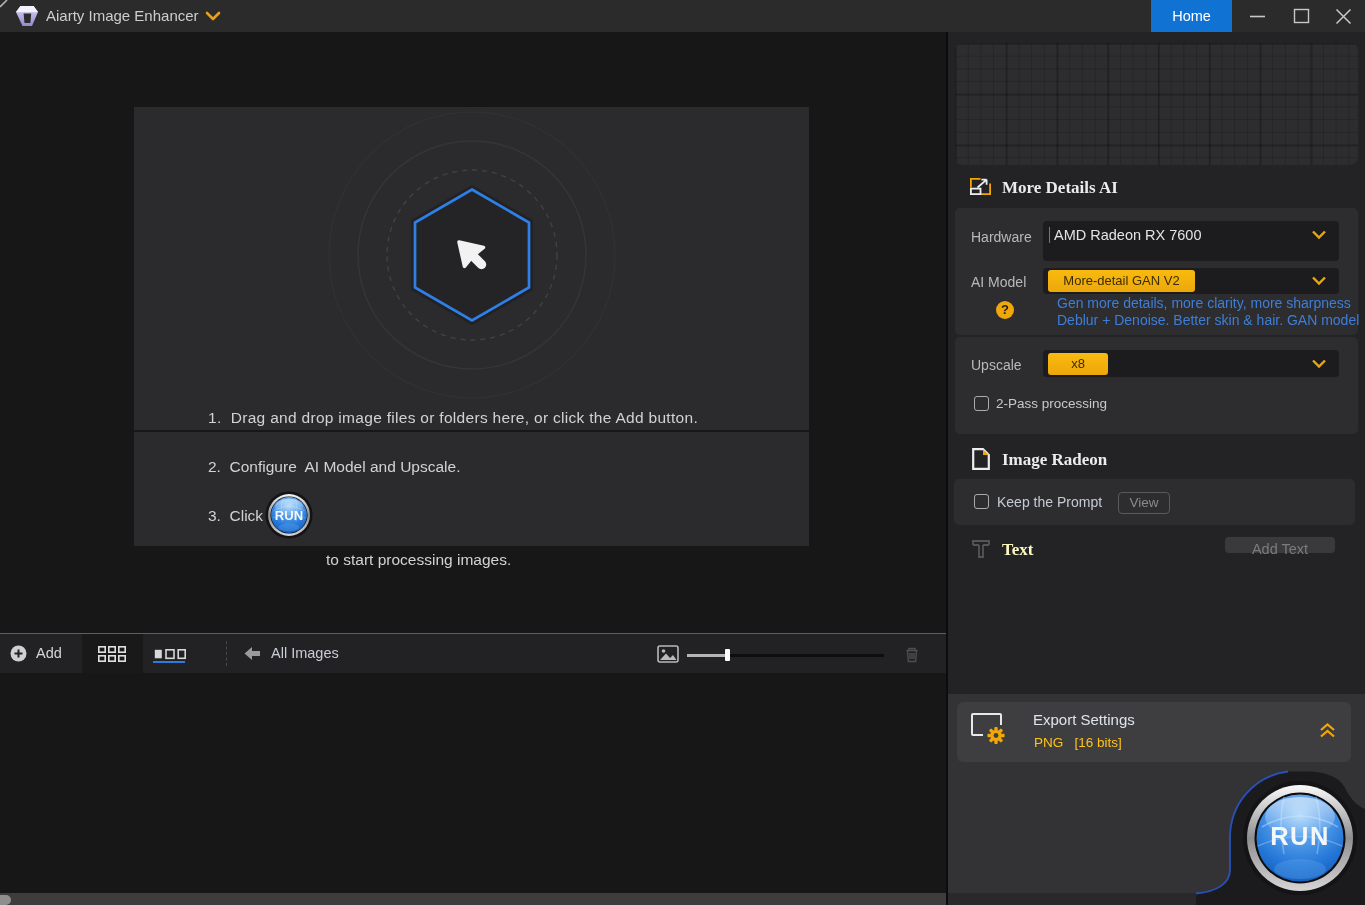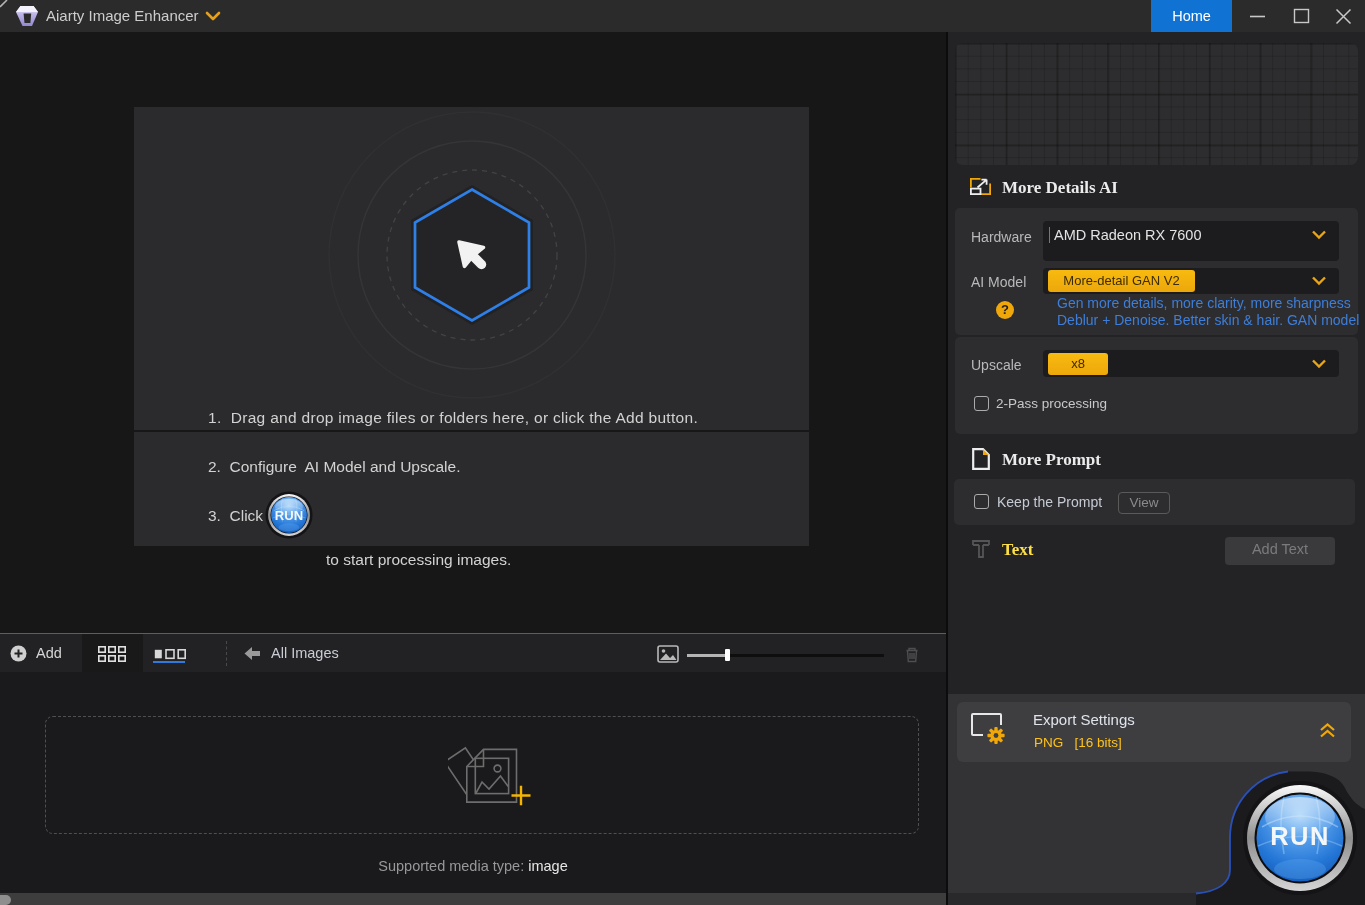--- a/index.html
+++ b/index.html
@@ -161,35 +161,20 @@
     <div class="abs" style="left:728px;top:20px;width:156px;height:3px;background:#0e0e0e;"></div>
     <div class="abs" style="left:725px;top:14.5px;width:5px;height:12px;background:#ffffff;border-radius:1px;"></div>
     <svg class="abs" style="left:904px;top:12px" width="16" height="17" viewBox="0 0 16 17">
       <g stroke="#4e4e50" stroke-width="1.4" fill="none">
         <path d="M2.5 4.5 H13.5 M5 4.5 V2.5 H11 V4.5"></path>
         <path d="M3.5 4.5 L4.3 15.5 H11.7 L12.5 4.5"></path>
         <path d="M6 7 V13 M8 7 V13 M10 7 V13"></path>
       </g>
     </svg>
   </div>
-  <div class="abs" id="belowbar">
-    <div class="abs" id="dashbox"></div>
-    <svg class="abs" style="left:448px;top:64px" width="84" height="76" viewBox="0 0 84 76">
-      <g fill="none" stroke="#6d6d6d" stroke-width="1.6">
-        <rect x="8" y="15" width="25" height="48" transform="rotate(-34 20 39)"></rect>
-        <path d="M35.5 13.4 H68.5 V66.1 H18.8 V30.5 Z" fill="#1a1a1c"></path>
-        <path d="M35.5 13.4 V30.5 H18.8"></path>
-        <rect x="27.3" y="22.3" width="33.3" height="35.3"></rect>
-        <circle cx="49.5" cy="32.5" r="3.4"></circle>
-        <path d="M28 57 L34 46 L41 53 L52.5 40 L60.2 50.5"></path>
-      </g>
-      <path d="M63.5 59.5 H82.5 M73 49.7 V69.3" stroke="#f5b400" stroke-width="2.4" fill="none"></path>
-    </svg>
-    <div class="abs" id="suppline">Supported media type: <b>image</b></div>
-  </div>
   <div class="abs" id="bottomstrip"></div>
   <div class="abs" id="stripnub"></div>
 </div>
 <div class="abs" id="divider"></div>
 
 <div class="abs" id="rightpanel">
   <div class="abs" id="gridtex"></div>
 
   <svg class="abs" style="left:22px;top:146px" width="21" height="17" viewBox="0 0 21 17">
     <path d="M10.5 0.9 H0.9 V9.5 M20.1 5.5 V16.1 H10.5" fill="none" stroke="#f0a70a" stroke-width="1.8"></path>
@@ -227,31 +212,31 @@
       <path d="M2 1.5 L8 7.5 L14 1.5" fill="none" stroke="#e8a519" stroke-width="2.4"></path>
     </svg>
   </div>
   <div class="chk" style="left:26px;top:364px;"></div>
   <div class="abs" style="left:48px;top:364px;font-size:13.5px;color:#c8c8c8;">2-Pass processing</div>
 
   <svg class="abs" style="left:24px;top:416px" width="18" height="22" viewBox="0 0 18 22">
     <path d="M1.2 1.2 H11 L16.8 7 V20.8 H1.2 Z" fill="none" stroke="#ededed" stroke-width="2.2"></path>
     <path d="M11 1.2 L16.8 7 H11 Z" fill="#f0a70a"></path>
   </svg>
-  <div class="abs hdr" style="left:54px;top:418px;">More Prompt</div>
+  <div class="abs hdr" style="left:54px;top:418px;">Image Radeon</div>
   <div class="abs card" style="left:6px;top:447px;width:401px;height:46px;">
     <div class="chk" style="left:20px;top:15px;border-color:#aaa;"></div>
     <div class="abs" style="left:43px;top:15px;font-size:14px;color:#c5cad3;">Keep the Prompt</div>
     <div class="abs" style="left:156px;top:13px;width:50px;height:20px;border:1px solid #5a5a5a;border-radius:4px;color:#8a8a8a;font-size:13.5px;text-align:center;line-height:20px;margin-left:8px;">View</div>
   </div>
   <svg class="abs" style="left:23px;top:507px" width="20" height="20" viewBox="0 0 20 20">
     <path d="M2 6 V2 H18 V6 M2 6 H8 M12 6 H18 M8 6 V18 H12 V6" fill="none" stroke="#555" stroke-width="1.8"></path>
   </svg>
-  <div class="abs hdr" style="left:54px;top:508px;color:#fde047;">Text</div>
-  <div class="abs" style="left:277px;top:505px;width:110px;height:28px;background:#3a3a3d;border-radius:4px;color:#7b7b7d;font-size:14.5px;text-align:center;line-height:24px;">Add Text</div>
+  <div class="abs hdr" style="left:54px;top:508px;color:#fef9c3;">Text</div>
+  <div class="abs" style="left:277px;top:505px;width:110px;height:16px;background:#3a3a3d;border-radius:4px;color:#7b7b7d;font-size:14.5px;text-align:center;line-height:24px;">Add Text</div>
 
   <div class="abs" id="exportsec">
     <div class="abs" id="exportcard">
       <svg class="abs" style="left:13px;top:10px" width="38" height="34" viewBox="0 0 38 34">
         <path d="M2 22 V3 Q2 2 3 2 H30 Q31 2 31 3 V13" fill="none" stroke="#e8e8e8" stroke-width="2"></path>
         <path d="M2 22 Q2 23 3 23 H13" fill="none" stroke="#e8e8e8" stroke-width="2"></path>
         <g transform="translate(26,23.5)" fill="#f0a70a">
           <circle r="5.6"></circle>
           <g>
             <rect x="-1.7" y="-8.6" width="3.4" height="4.4" rx="1" transform="rotate(0)"></rect>

